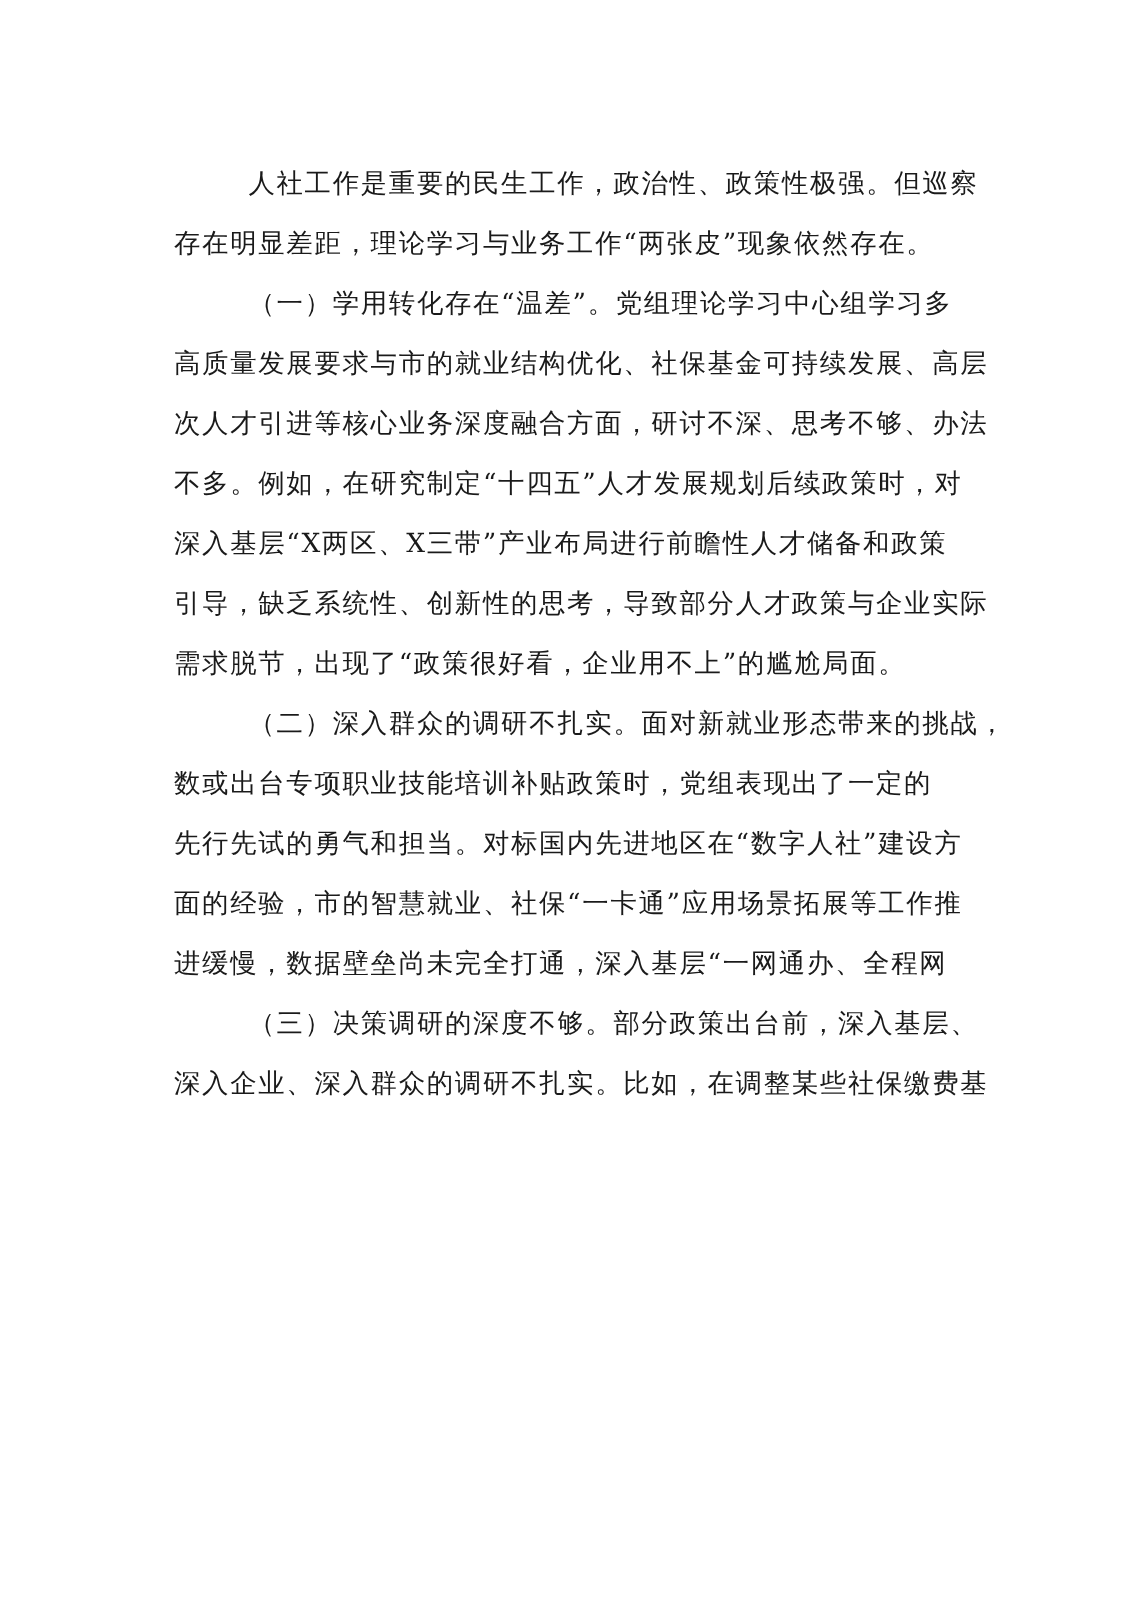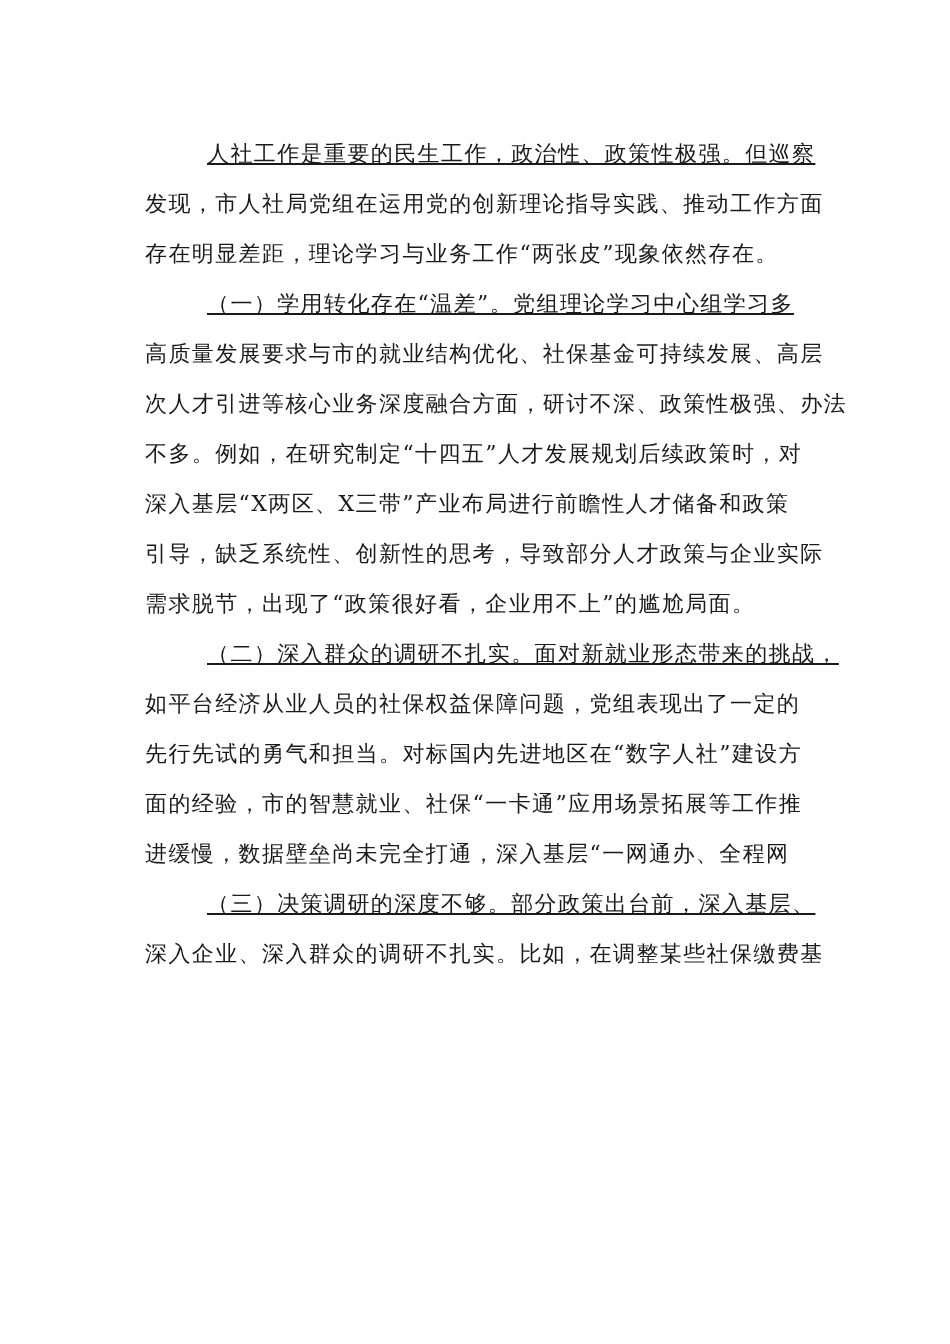--- a/index.html
+++ b/index.html
@@ -36,48 +36,46 @@
     }
     .line {
       display: block;
       height: 50px;
       line-height: 42px;
       white-space: nowrap;
       letter-spacing: 1.4px;
     }
     .line.indent {
       padding-left: 62px;
-      text-decoration: underline;
     }
   </style>
 </head>
 <body>
 
 <div class="page">
   <div class="body-text">
 
     <div class="paragraph">
       <span class="line indent">人社工作是重要的民生工作，政治性、政策性极强。但巡察</span>
-      <span class="line">发现，市人社局党组在运用党的创新理论指导实践、推动工作方面</span>
       <span class="line">存在明显差距，理论学习与业务工作“两张皮”现象依然存在。</span>
     </div>
 
     <div class="paragraph">
       <span class="line indent">（一）学用转化存在“温差”。党组理论学习中心组学习多</span>
       <span class="line">高质量发展要求与市的就业结构优化、社保基金可持续发展、高层</span>
-      <span class="line">次人才引进等核心业务深度融合方面，研讨不深、政策性极强、办法</span>
+      <span class="line">次人才引进等核心业务深度融合方面，研讨不深、思考不够、办法</span>
       <span class="line">不多。例如，在研究制定“十四五”人才发展规划后续政策时，对</span>
       <span class="line">深入基层“X两区、X三带”产业布局进行前瞻性人才储备和政策</span>
       <span class="line">引导，缺乏系统性、创新性的思考，导致部分人才政策与企业实际</span>
       <span class="line">需求脱节，出现了“政策很好看，企业用不上”的尴尬局面。</span>
     </div>
 
     <div class="paragraph">
       <span class="line indent">（二）深入群众的调研不扎实。面对新就业形态带来的挑战，</span>
-      <span class="line">如平台经济从业人员的社保权益保障问题，党组表现出了一定的</span>
+      <span class="line">数或出台专项职业技能培训补贴政策时，党组表现出了一定的</span>
       <span class="line">先行先试的勇气和担当。对标国内先进地区在“数字人社”建设方</span>
       <span class="line">面的经验，市的智慧就业、社保“一卡通”应用场景拓展等工作推</span>
       <span class="line">进缓慢，数据壁垒尚未完全打通，深入基层“一网通办、全程网</span>
     </div>
 
     <div class="paragraph">
       <span class="line indent">（三）决策调研的深度不够。部分政策出台前，深入基层、</span>
       <span class="line">深入企业、深入群众的调研不扎实。比如，在调整某些社保缴费基</span>
     </div>
 

